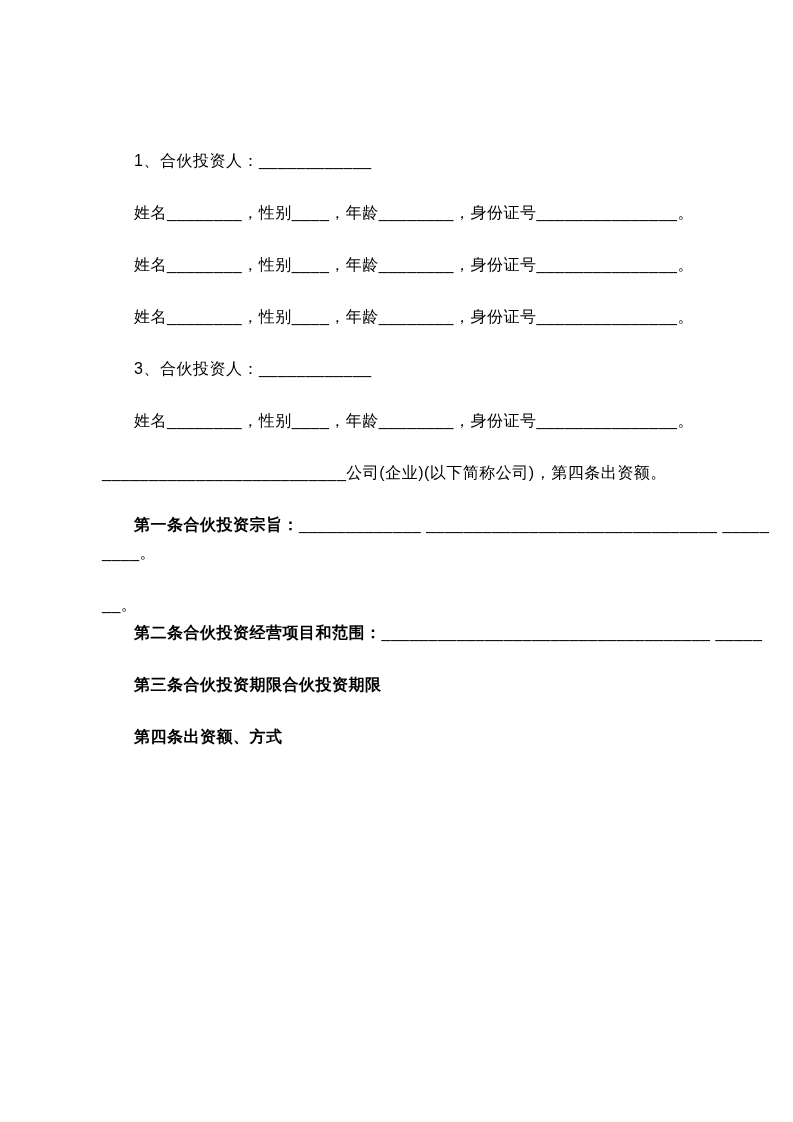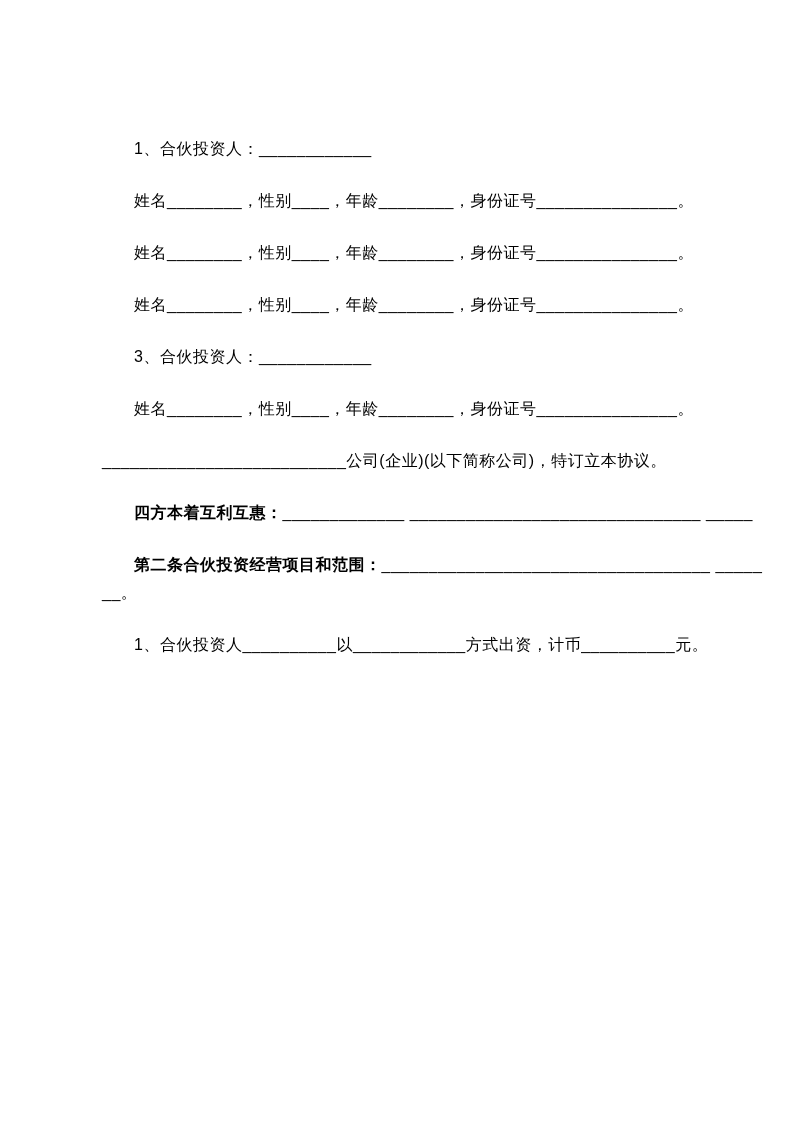--- a/index.html
+++ b/index.html
@@ -1,21 +1,21 @@
 <!DOCTYPE html>
 <html><head>
 <meta charset="utf-8">
 <style>
   * { margin: 0; padding: 0; box-sizing: border-box; }
   html, body { background: #ffffff; }
   .page {
     position: relative;
     width: 793px;
     height: 1032px;
-    margin: 0 auto;
+    margin: 12px auto;
     background: #ffffff;
     overflow: hidden;
     font-family: "Liberation Sans", sans-serif;
     font-size: 16px;
     color: #000000;
   }
   .content {
     padding: 135px 84px 0 102px;
   }
   .para { margin-bottom: 24px; }
@@ -50,31 +50,35 @@
     </div>
 
     <div class="para">
       <div class="line fl">3、合伙投资人：____________</div>
     </div>
     <div class="para">
       <div class="line fl">姓名________，性别____，年龄________，身份证号_______________。</div>
     </div>
 
     <div class="para">
-      <div class="line">__________________________公司(企业)(以下简称公司)，特订立本协议。</div>
+      <div class="line">__________________________公司(企业)(以下简称公司)，第四条出资额。</div>
     </div>
 
     <div class="para mt8">
-      <div class="line fl"><span class="b">四方本着互利互惠：</span><span>_____________ _______________________________ _____</span></div>
+      <div class="line fl"><span class="b">第一条合伙投资宗旨：</span><span>_____________ _______________________________ _____</span></div>
+      <div class="line">____。</div>
     </div>
 
     <div class="para">
+      <div class="line">__。</div>
       <div class="line fl"><span class="b">第二条合伙投资经营项目和范围：</span><span>___________________________________ _____</span></div>
-      <div class="line">__。</div>
     </div>
 
+    <div class="para">
+      <div class="line fl b">第三条合伙投资期限合伙投资期限</div>
+    </div>
 
     <div class="para">
-      <div class="line fl">1、合伙投资人__________以____________方式出资，计币__________元。</div>
+      <div class="line fl b">第四条出资额、方式</div>
     </div>
 
   </div>
 </div>
 
 </body></html>

